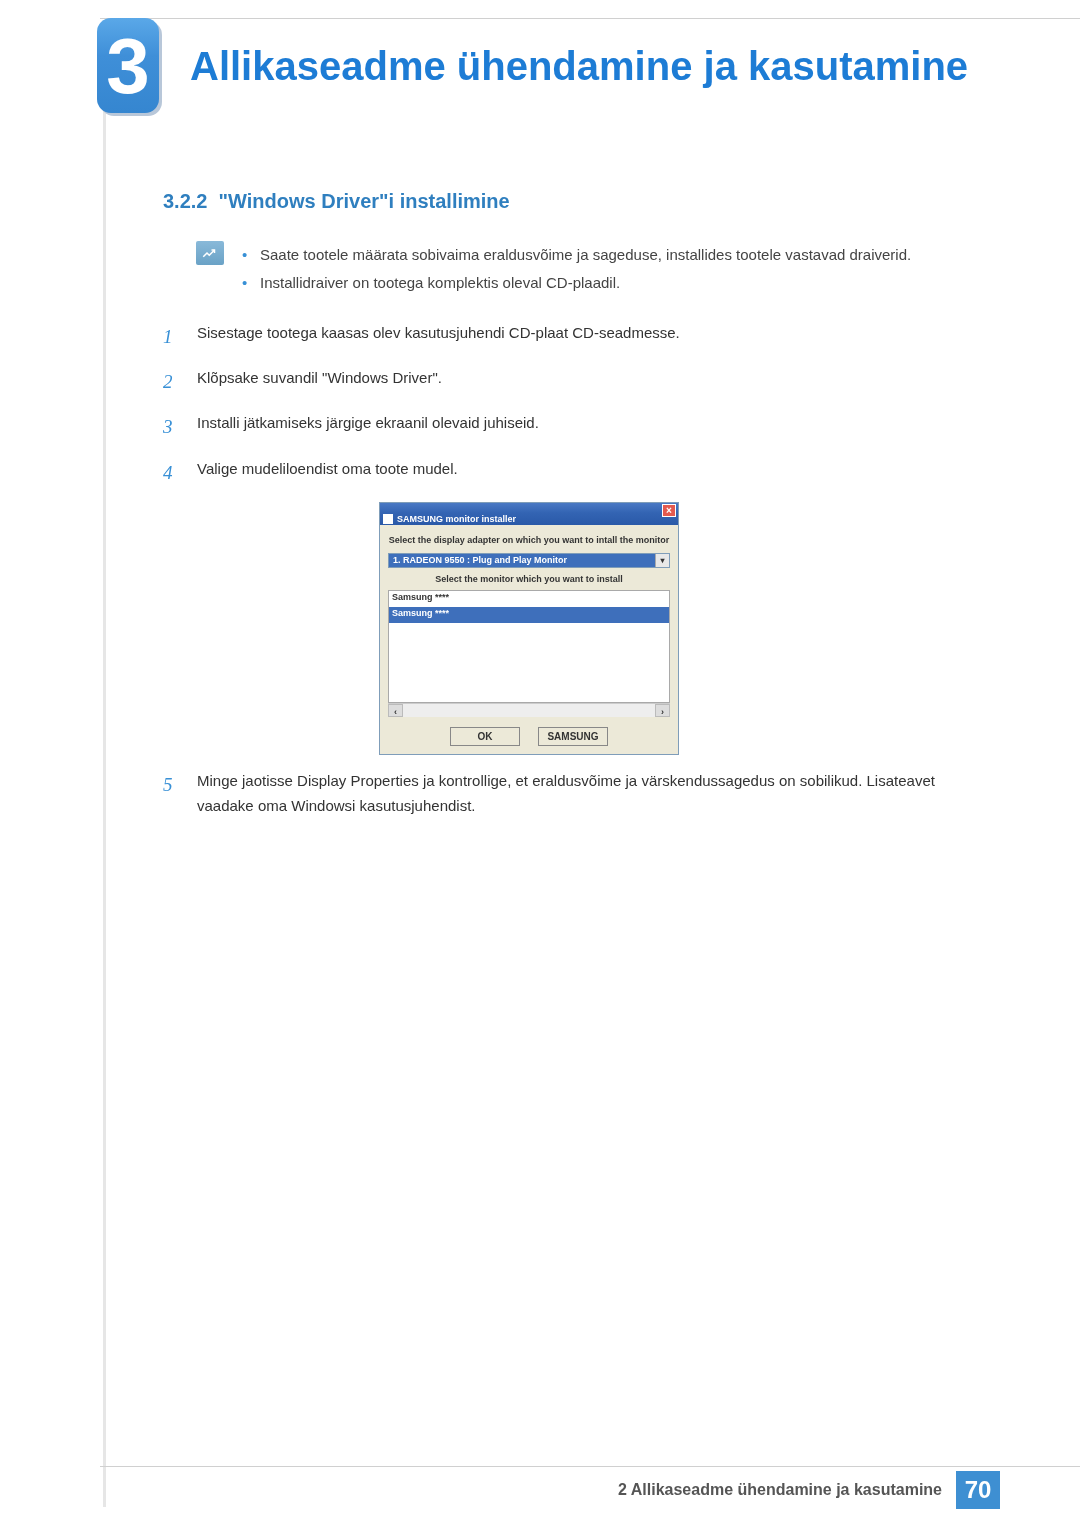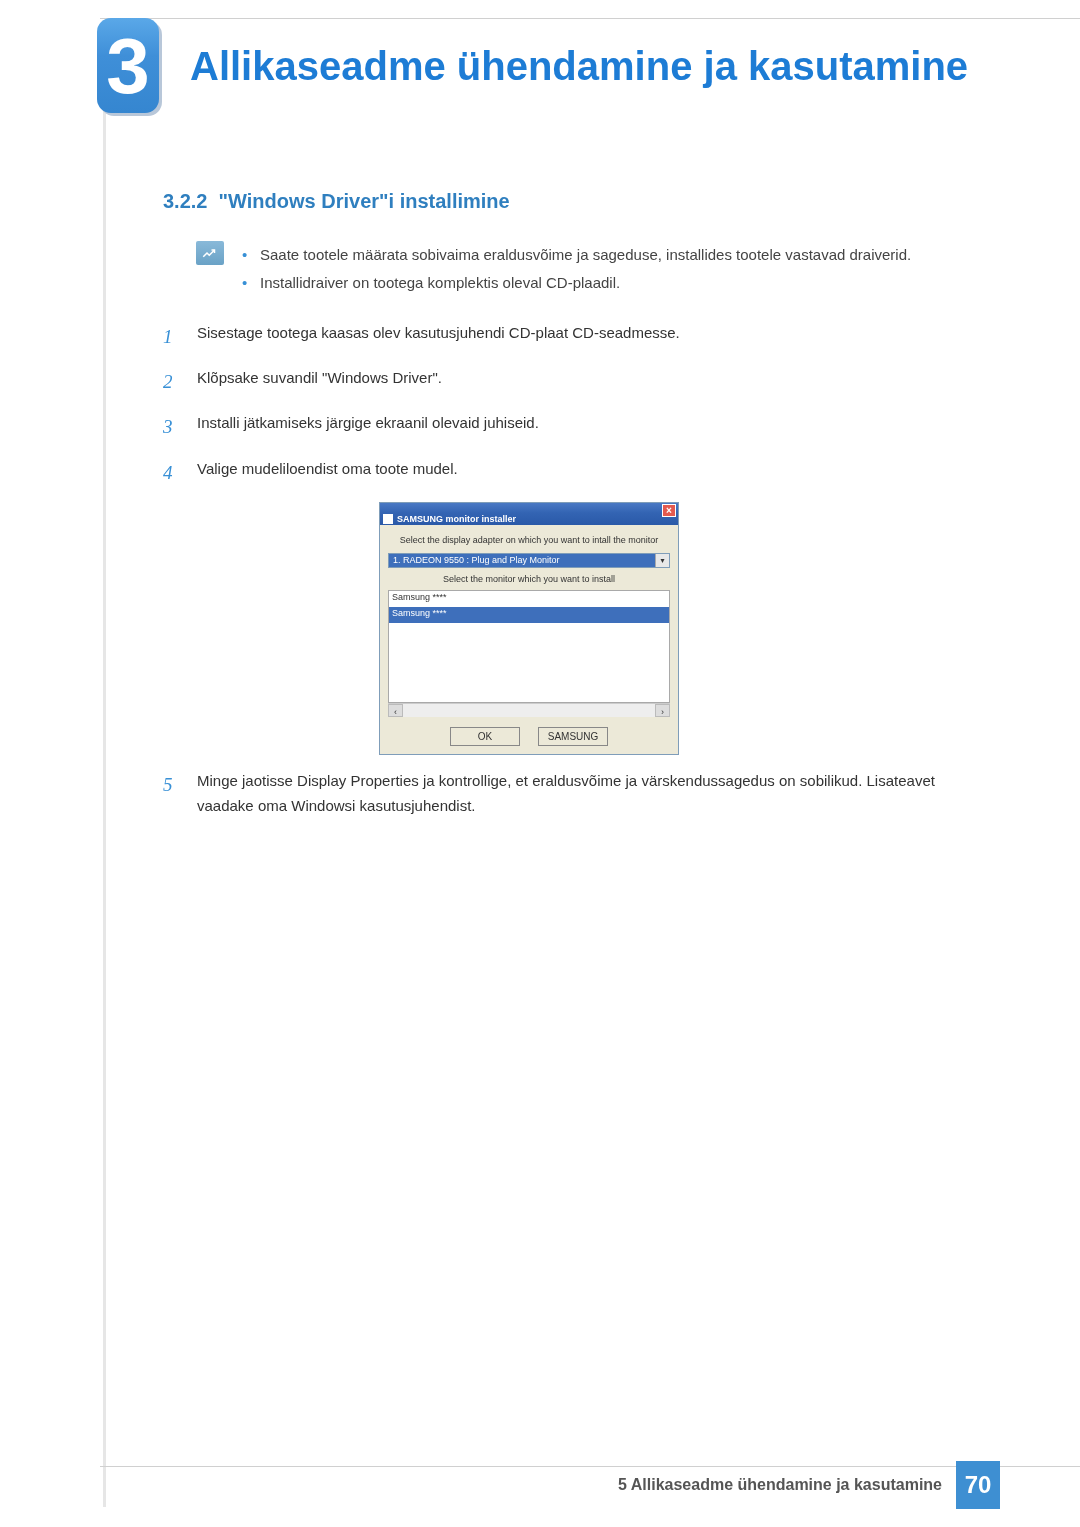--- a/index.html
+++ b/index.html
@@ -150,21 +150,21 @@
   }
   .dialog .titlebar .title { font-weight: bold; }
   .dialog .titlebar .closebtn {
     position: absolute; right: 2px; top: 1px;
     width: 14px; height: 13px;
     background: #e35a4f;
     border: 1px solid #fff;
     color: #fff; font-size: 10px; line-height: 11px; text-align: center;
     font-weight: bold;
   }
-  .dialog .pad { padding: 6px 8px 8px 8px; }
+  .dialog .pad { padding: 6px 8px 8px 8px; font-weight: bold; }
   .dialog .instr { text-align: center; margin: 4px 0 8px 0; color: #333; }
   .dialog .instr2 { text-align: center; margin: 6px 0 6px 0; color: #333; }
   .dialog .combo {
     position: relative;
     height: 15px;
     background: #3e6fbb;
     color: #fff;
     padding: 1px 4px;
     font-size: 9px;
     border: 1px solid #7f9db9;
@@ -228,21 +228,21 @@
   .footer-text {
     color: #555;
     font-size: 16px;
     font-weight: bold;
   }
   .page-badge {
     background: #3e8fd2;
     color: #fff;
     font-size: 24px;
     font-weight: bold;
-    width: 44px; height: 48px;
+    width: 44px; height: 38px;
     display: flex; align-items: center; justify-content: center;
   }
 </style>
 </head>
 <body>
 
 <div class="side-stripe"></div>
 <div class="top-line"></div>
 
 <div class="chapter-badges">
@@ -324,15 +324,15 @@
   <ul class="steps">
     <li>
       <span class="num">5</span>
       <span class="body">Minge jaotisse Display Properties ja kontrollige, et eraldusvõime ja värskendussagedus on sobilikud. Lisateavet vaadake oma Windowsi kasutusjuhendist.</span>
     </li>
   </ul>
 </div>
 
 <div class="footer-line"></div>
 <div class="footer">
-  <span class="footer-text">5 Allikaseadme ühendamine ja kasutamine</span>
+  <span class="footer-text">2 Allikaseadme ühendamine ja kasutamine</span>
   <span class="page-badge">70</span>
 </div>
 
 </body></html>

